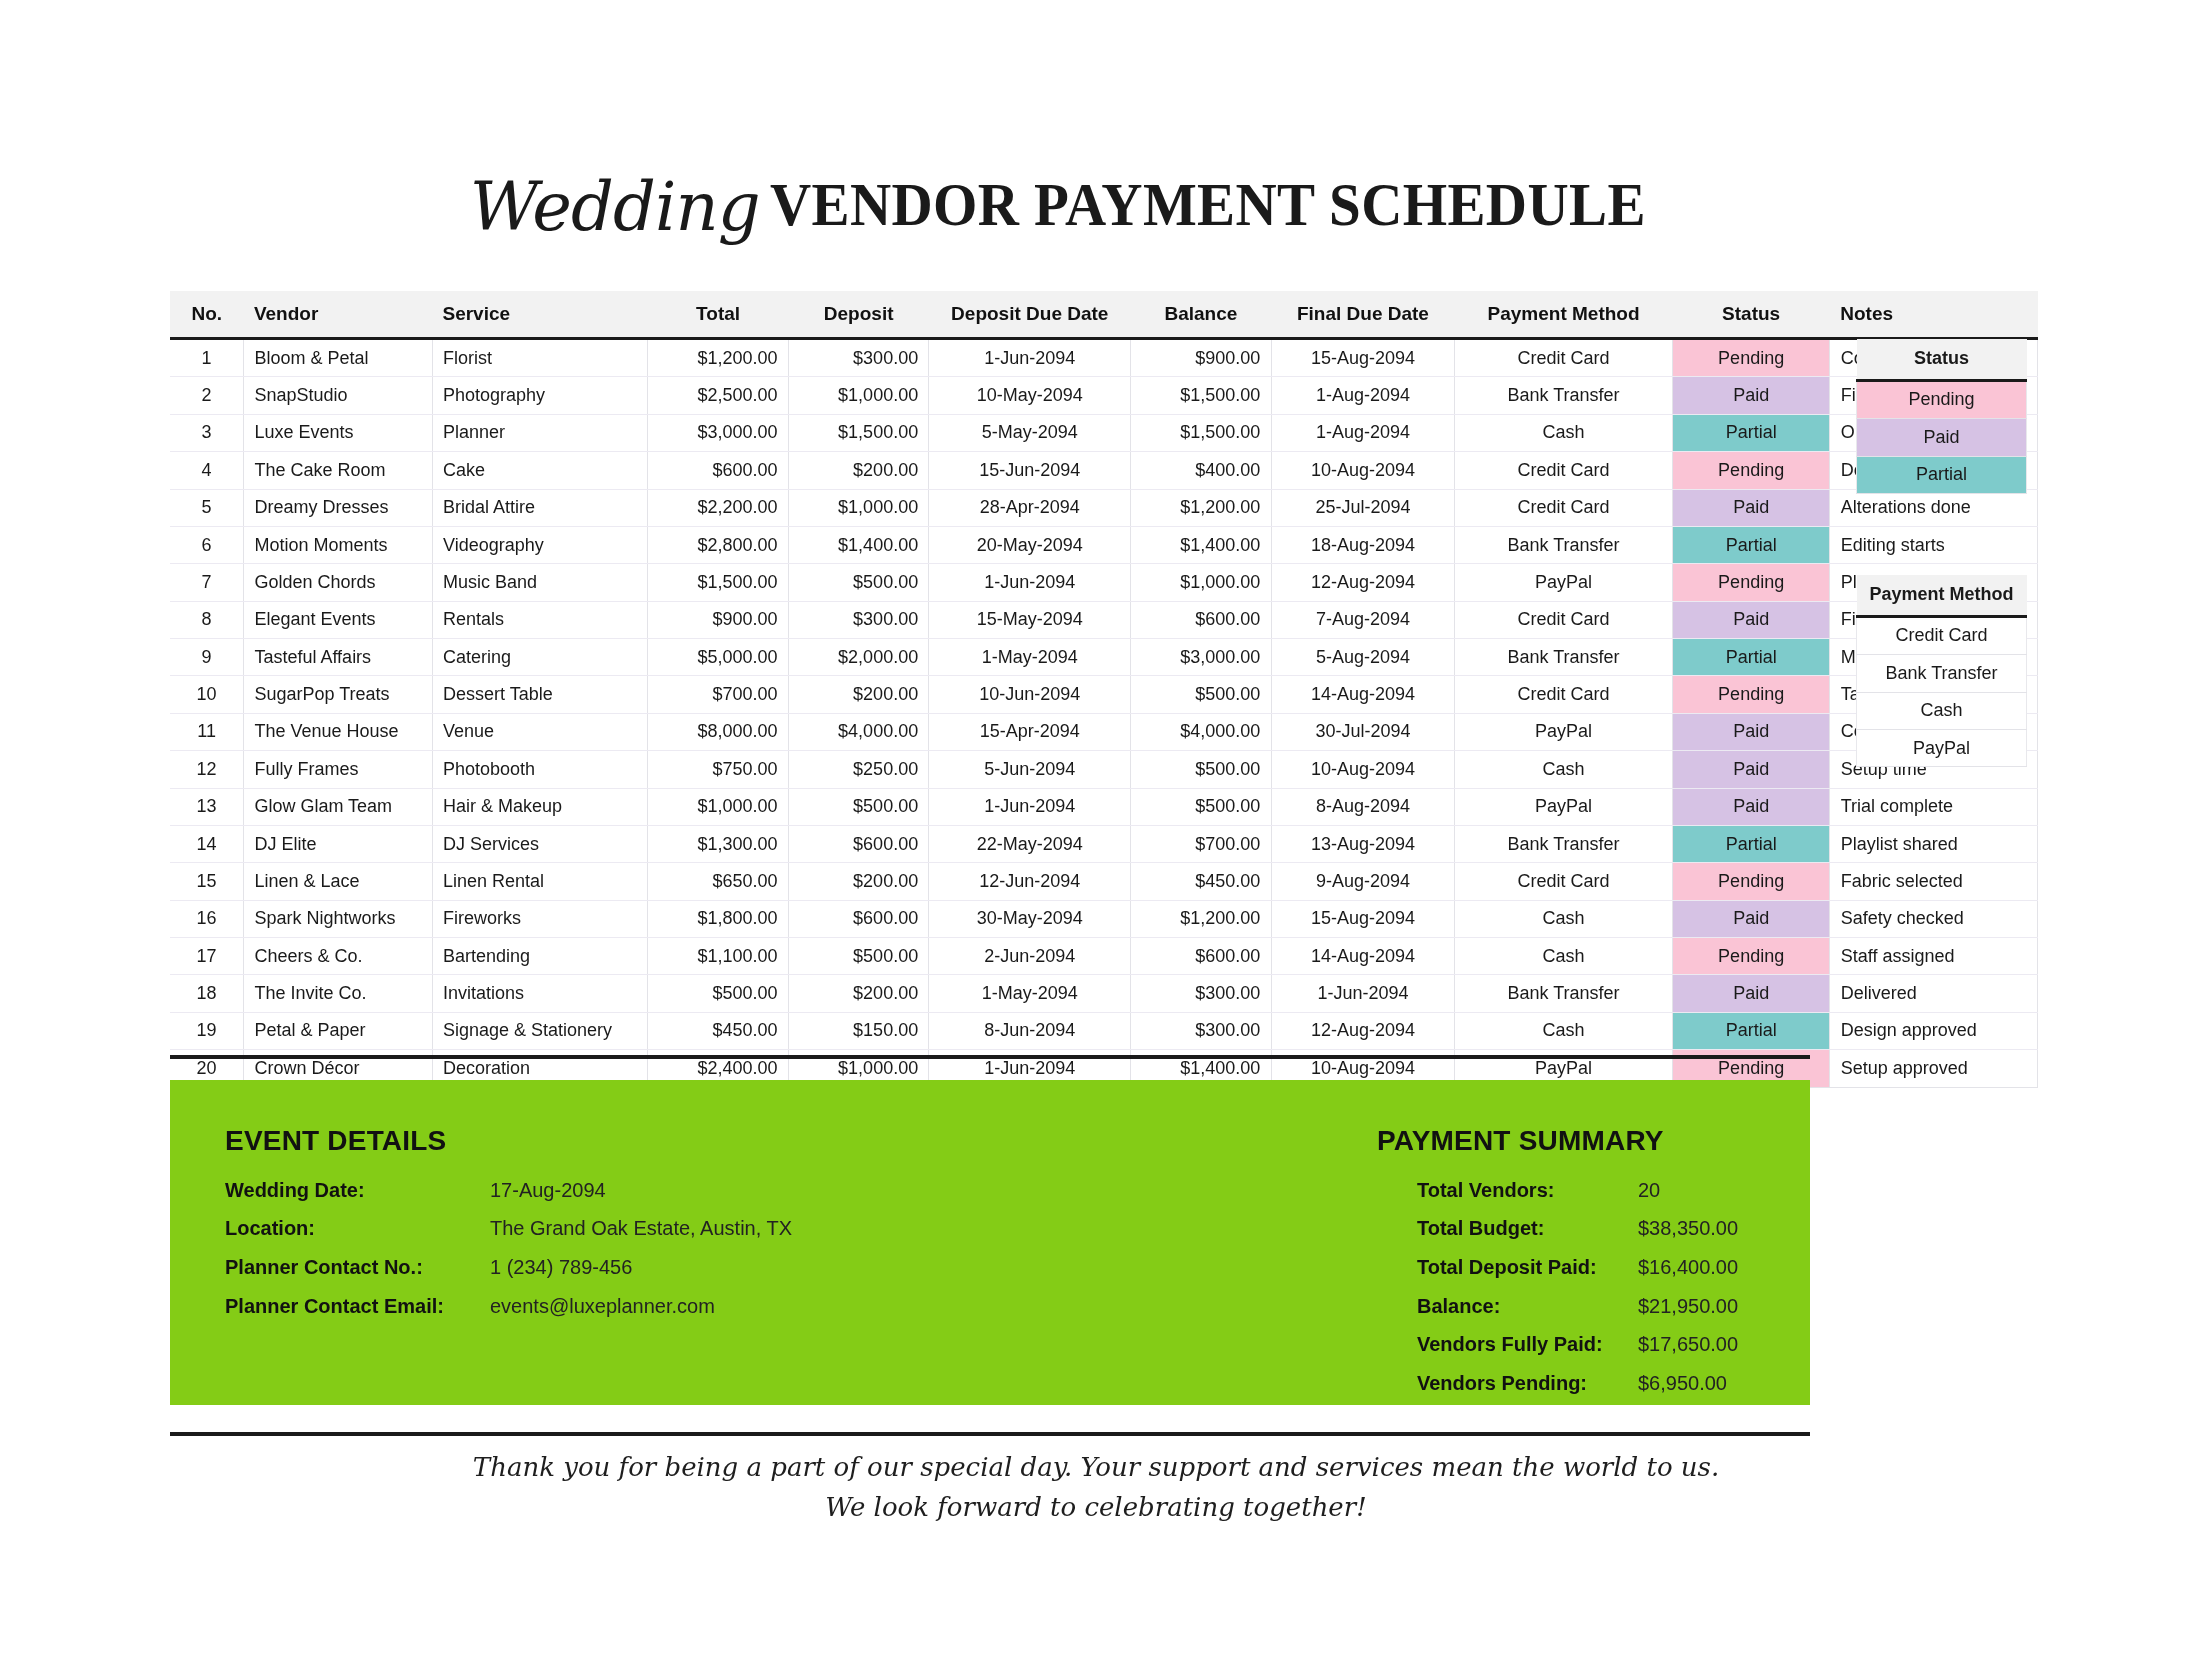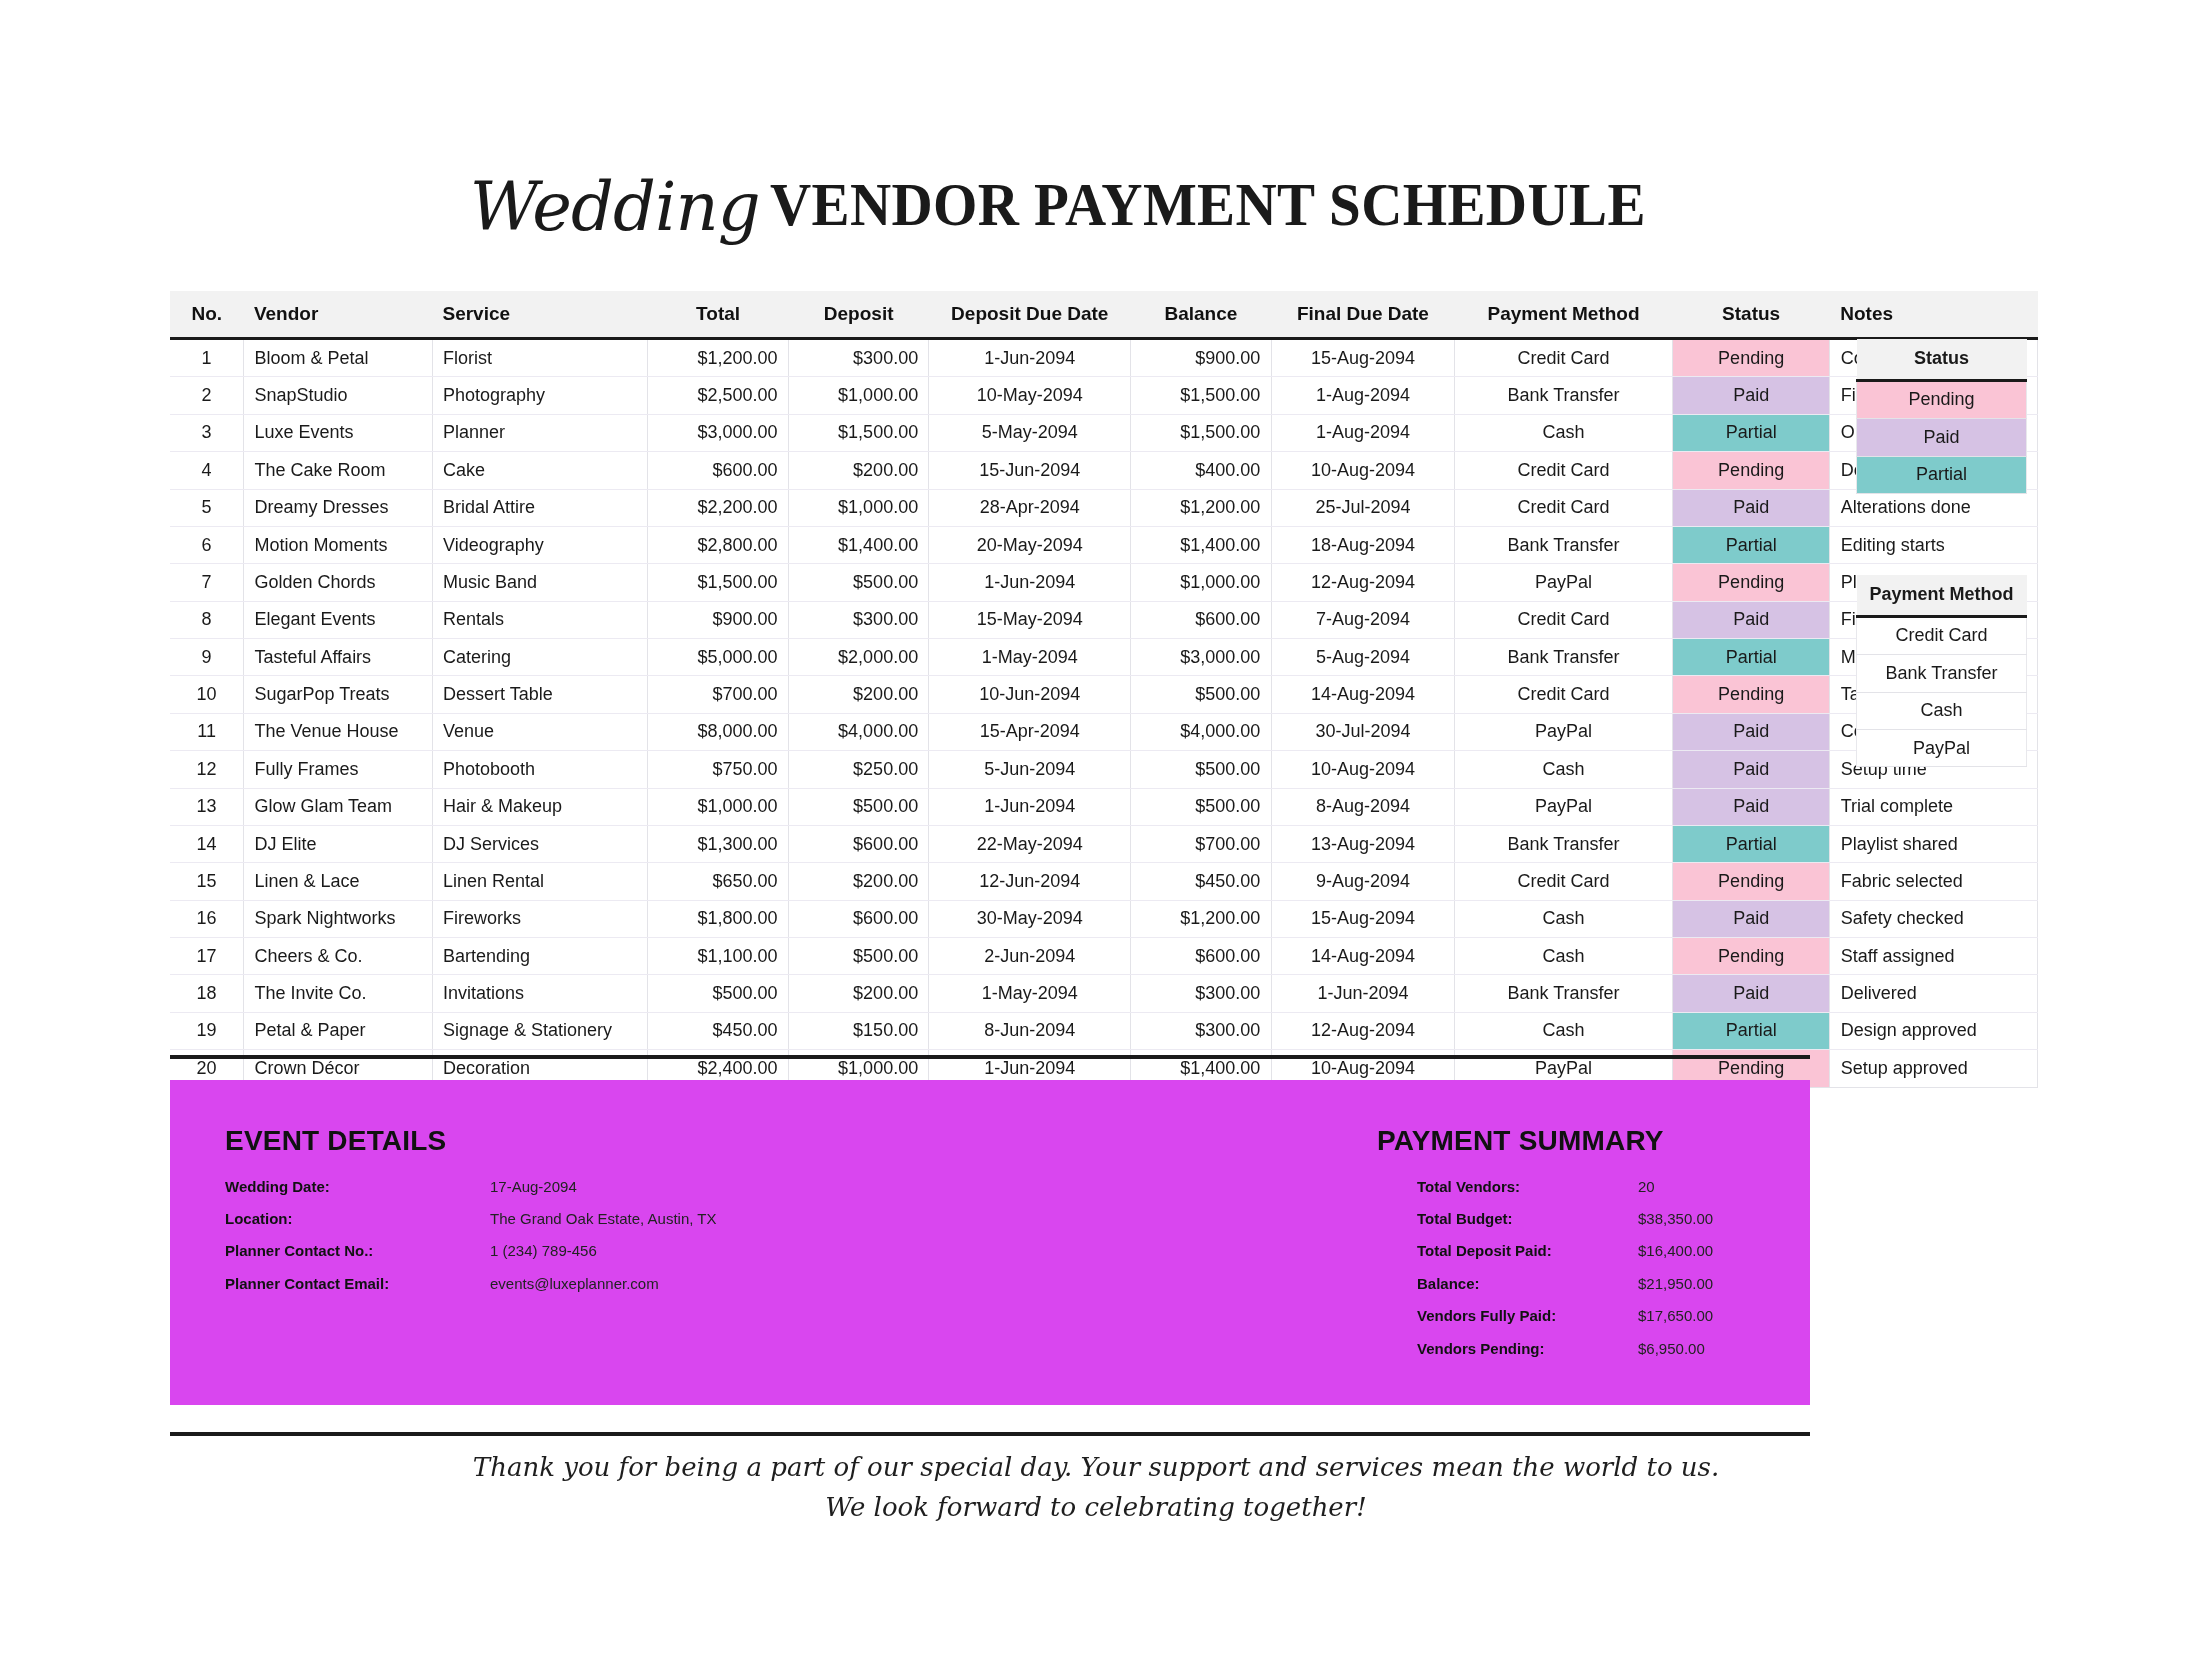--- a/index.html
+++ b/index.html
@@ -154,21 +154,21 @@
   .rule-top  { top: 1055px; }
   .rule-bot  { top: 1432px; }
 
   
   .panel {
     position: absolute;
     left: 170px;
     top: 1080px;
     width: 1640px;
     height: 325px;
-    background: #d946ef;
+    background: #84cc16;
     box-sizing: border-box;
   }
   .panel-inner {
     position: relative;
     width: 100%;
     height: 100%;
   }
   .block {
     position: absolute;
     top: 45px;
@@ -180,21 +180,21 @@
     margin: 0 0 20.5px 0;
     font-size: 28px;
     font-weight: 700;
     letter-spacing: 0.2px;
     color: #111;
     white-space: nowrap;
   }
   .kv {
     display: flex;
     margin-bottom: 13.7px;
-    font-size: 15px;
+    font-size: 20px;
     line-height: 1.25;
   }
   .kv .k {
     font-weight: 700;
     color: #111;
     white-space: nowrap;
   }
   .kv .v {
     color: #222;
     white-space: nowrap;

